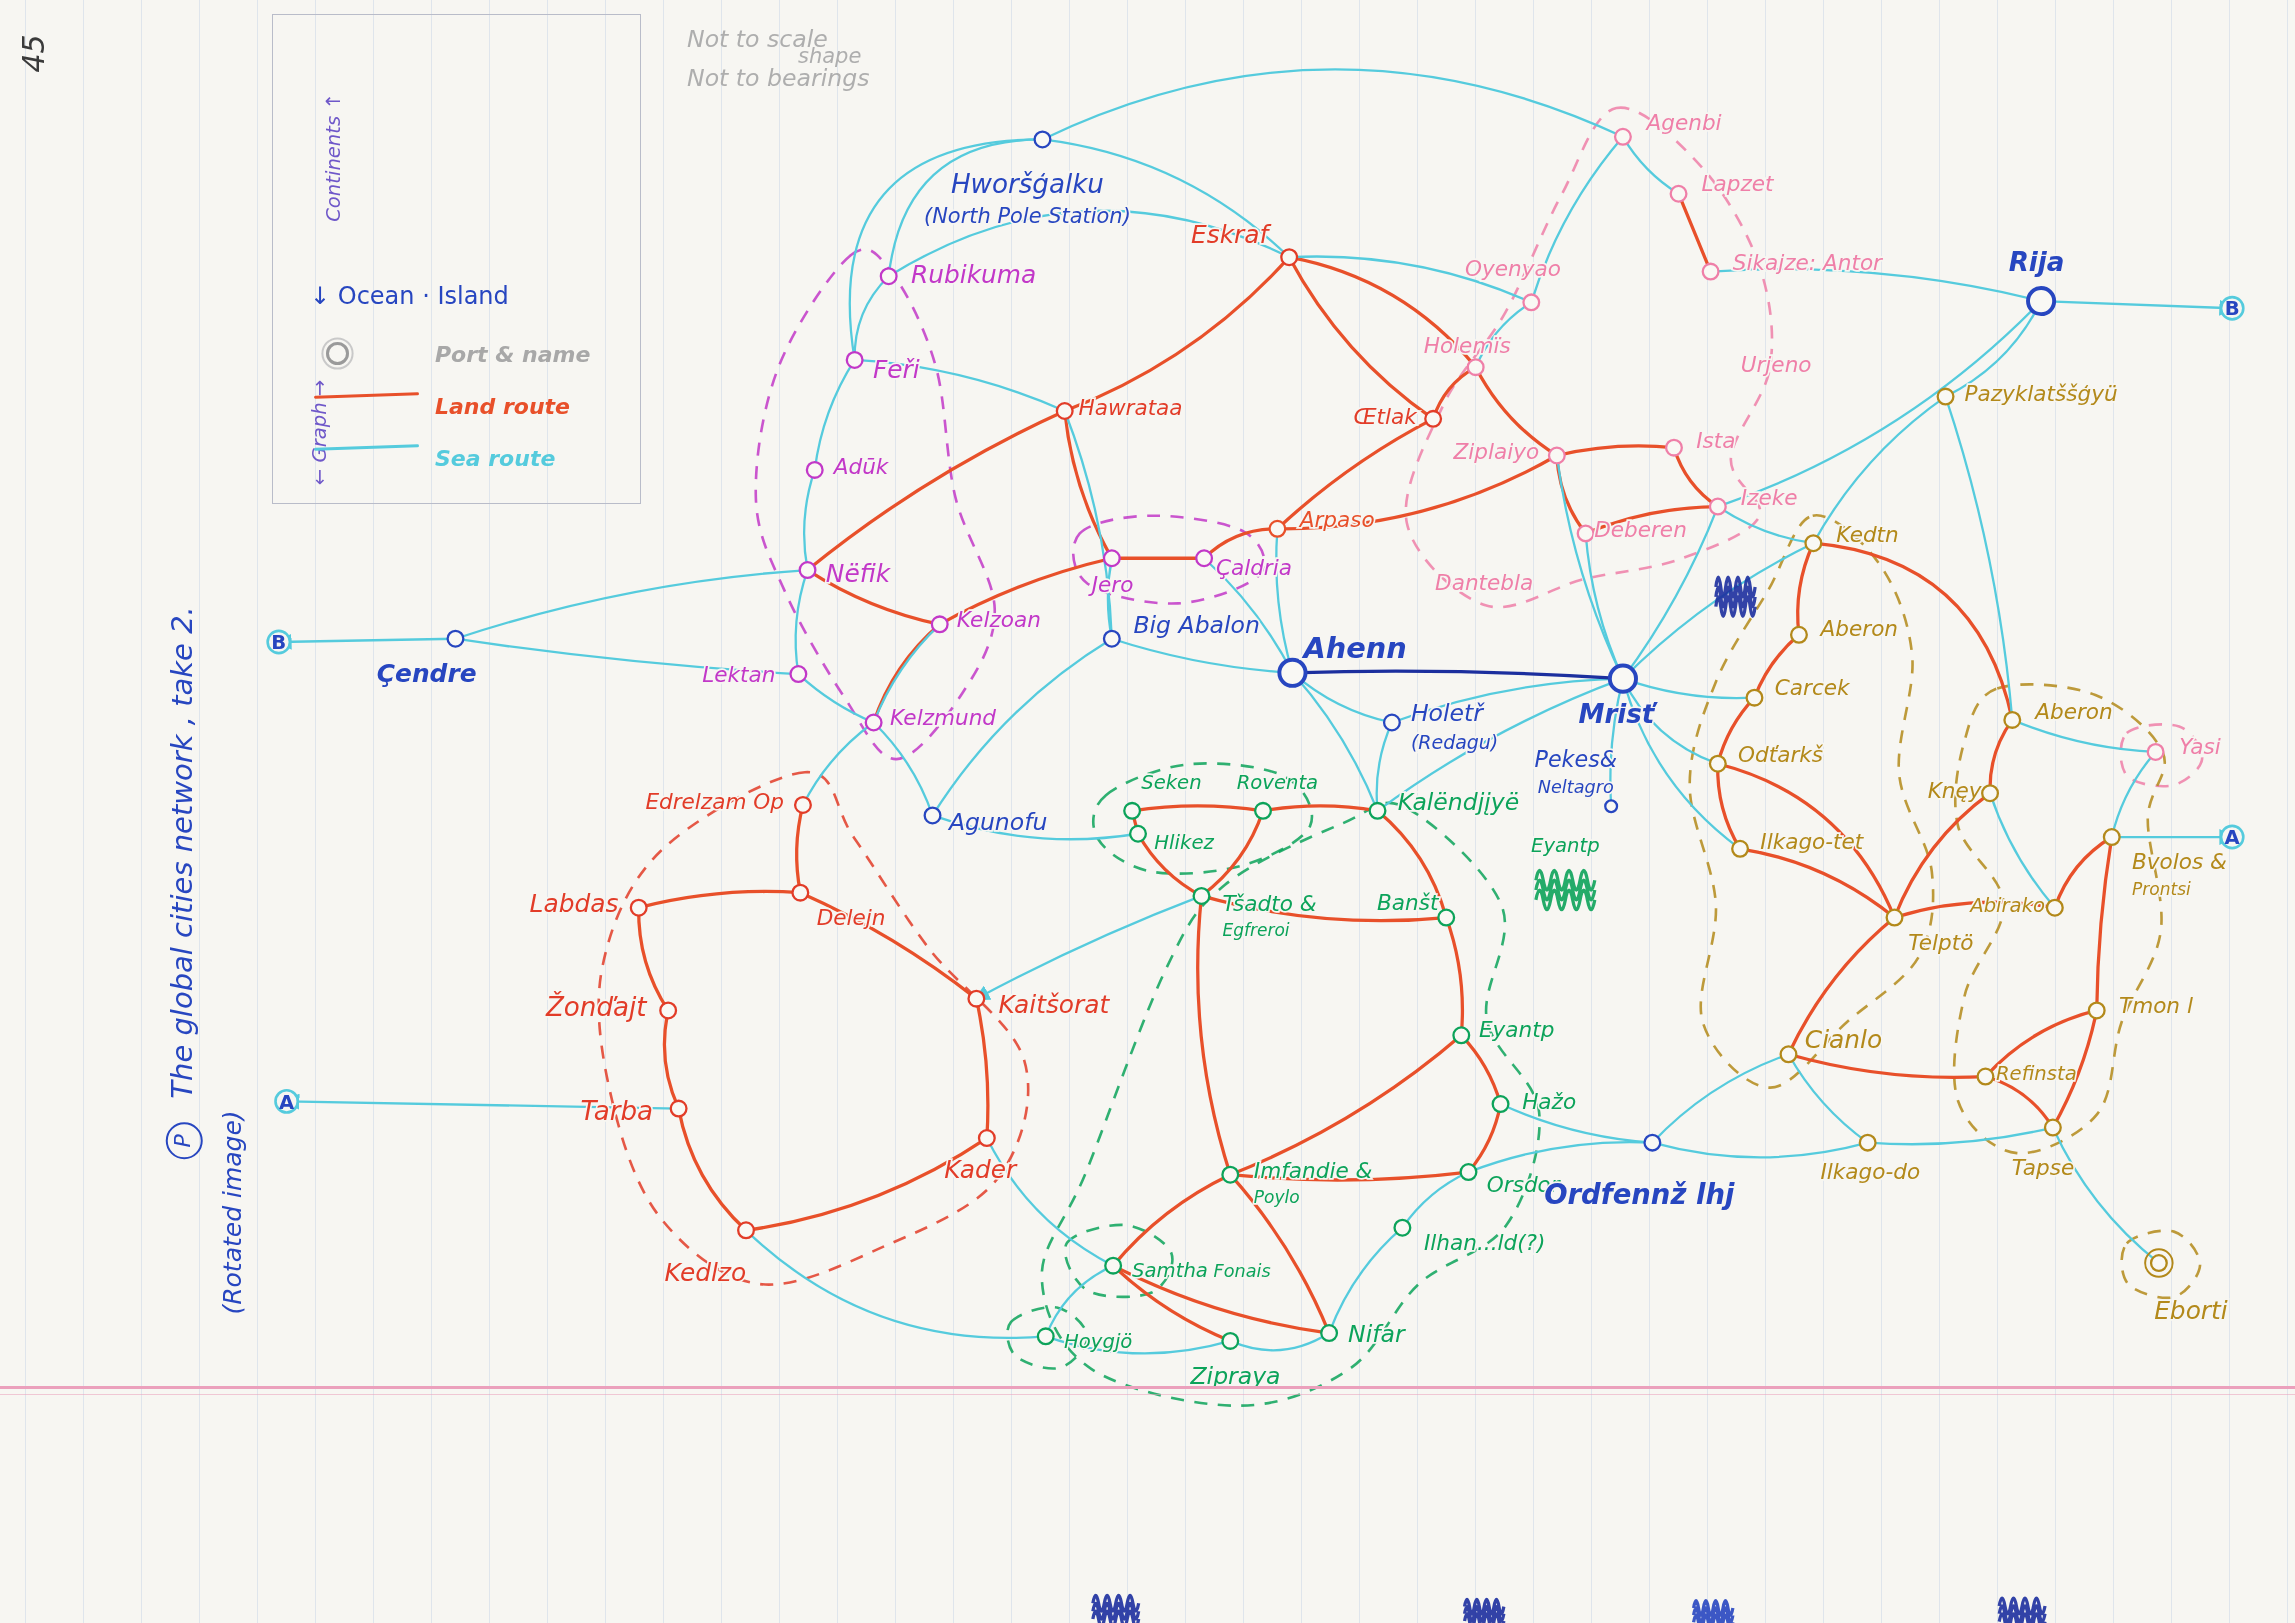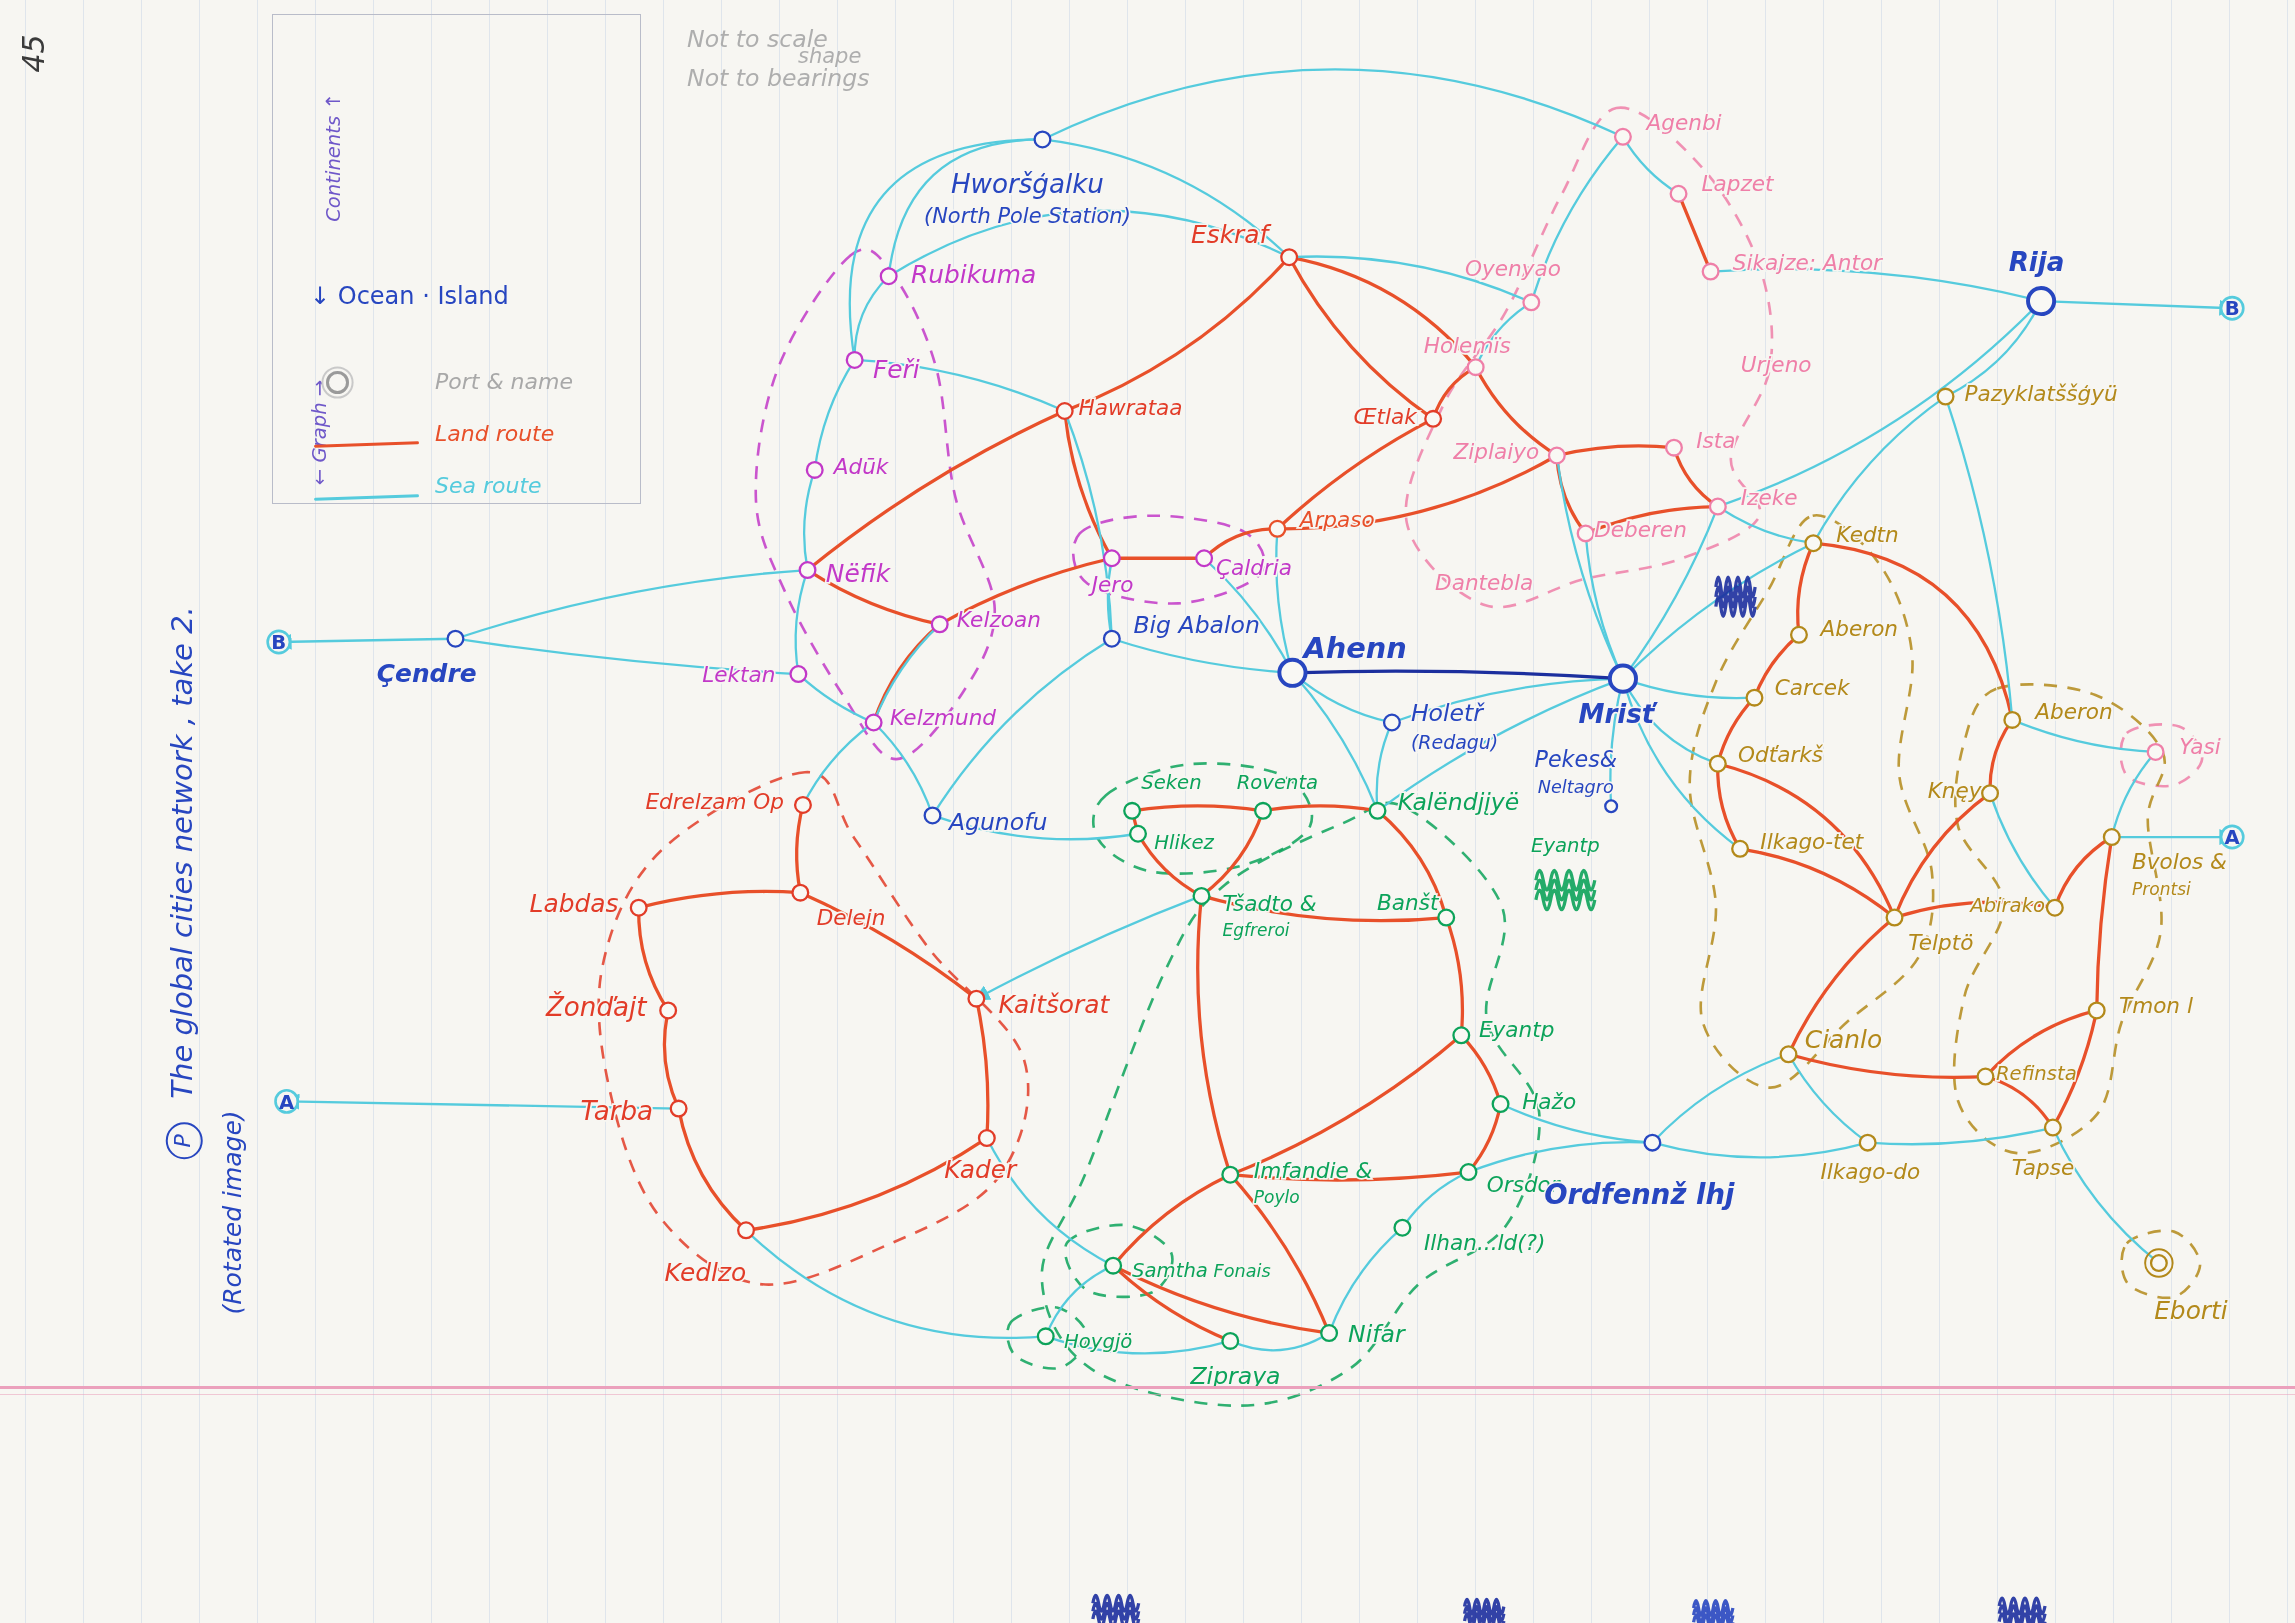--- a/index.html
+++ b/index.html
@@ -24,21 +24,21 @@
   .note2{position:relative;margin-top:10.5px;}
   .note-insert{position:absolute;top:-19.6px;left:111px;font-size:21px;}
   .legend{position:absolute;left:272px;top:14.4px;width:367px;height:488px;border:1.3px solid #b9bcc9;}
   .v-label{position:absolute;color:#6f58c9;font-size:19.6px;font-style:italic;text-align:center;white-space:nowrap;}
   .v-continents{left:-58px;top:131px;width:236px;transform:rotate(-90deg);}
   .v-graph{left:-58px;top:406px;width:209px;transform:rotate(-90deg);}
   .cont-list{position:absolute;left:54px;top:11.8px;}
   .cont-list div{font-size:23.6px;font-style:italic;line-height:45px;white-space:nowrap;}
   .ocean-row{position:absolute;left:37px;top:267px;color:#2746c0;font-size:24px;white-space:nowrap;text-align:right;}
   .graph-list{position:absolute;left:41px;top:327px;}
-  .graph-row{display:flex;align-items:flex-end;height:52px;}
+  .graph-row{display:flex;align-items:flex-start;height:52px;font-weight:bold;}
   .graph-icon{width:121px;display:flex;align-items:center;}
   .port-ic{width:17px;height:17px;border:3.3px solid #9a9a9a;border-radius:50%;box-shadow:0 0 0 2.6px #f7f6f2,0 0 0 4.6px #c9c9c9;margin-left:11.8px;}
   .line-ic{width:105px;height:3.3px;border-radius:2.6px;transform:rotate(-2deg);}
   .land-ic{background:#e8502a;}
   .sea-ic{background:#55cbdd;height:2.6px;}
   .graph-row span{font-size:22px;font-style:italic;white-space:nowrap;}
   svg text{font-family:"DejaVu Sans",sans-serif;}
 </style>
 </head>
 <body>
@@ -75,21 +75,21 @@
         <div class="graph-row">
           <div class="graph-icon">
             <div class="line-ic land-ic"></div>
           </div>
           <span style="color: rgb(232, 80, 42);">Land route</span>
         </div>
         <div class="graph-row">
           <div class="graph-icon">
             <div class="line-ic sea-ic"></div>
           </div>
-          <span style="color: rgb(85, 203, 221); margin-top: 20px;">Sea route</span>
+          <span style="color: rgb(85, 203, 221);">Sea route</span>
         </div>
       </div>
   </div>
 
   <svg id="map-svg" width="2295" height="1623" viewBox="0 0 3507 2480" style="position:absolute;left:0;top:0;">
     <defs>
       <marker id="arrow-sea" viewBox="0 0 10 10" refX="8" refY="5" markerWidth="7" markerHeight="7" orient="auto-start-reverse">
         <path d="M0,0 L10,5 L0,10 z" fill="#55cbdd"></path>
       </marker>
     </defs>

